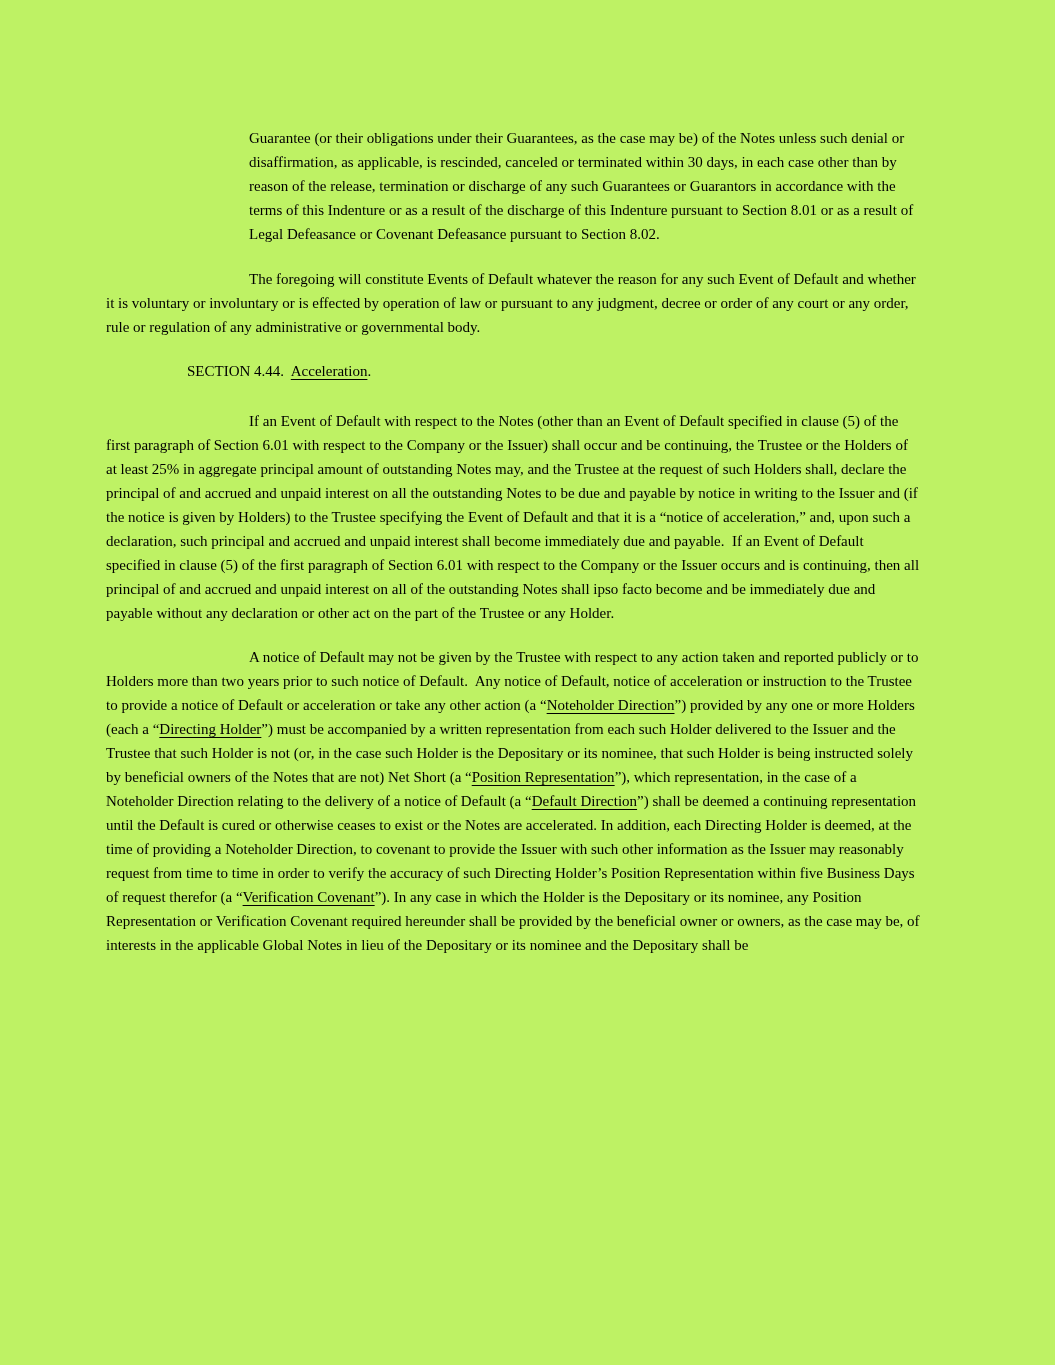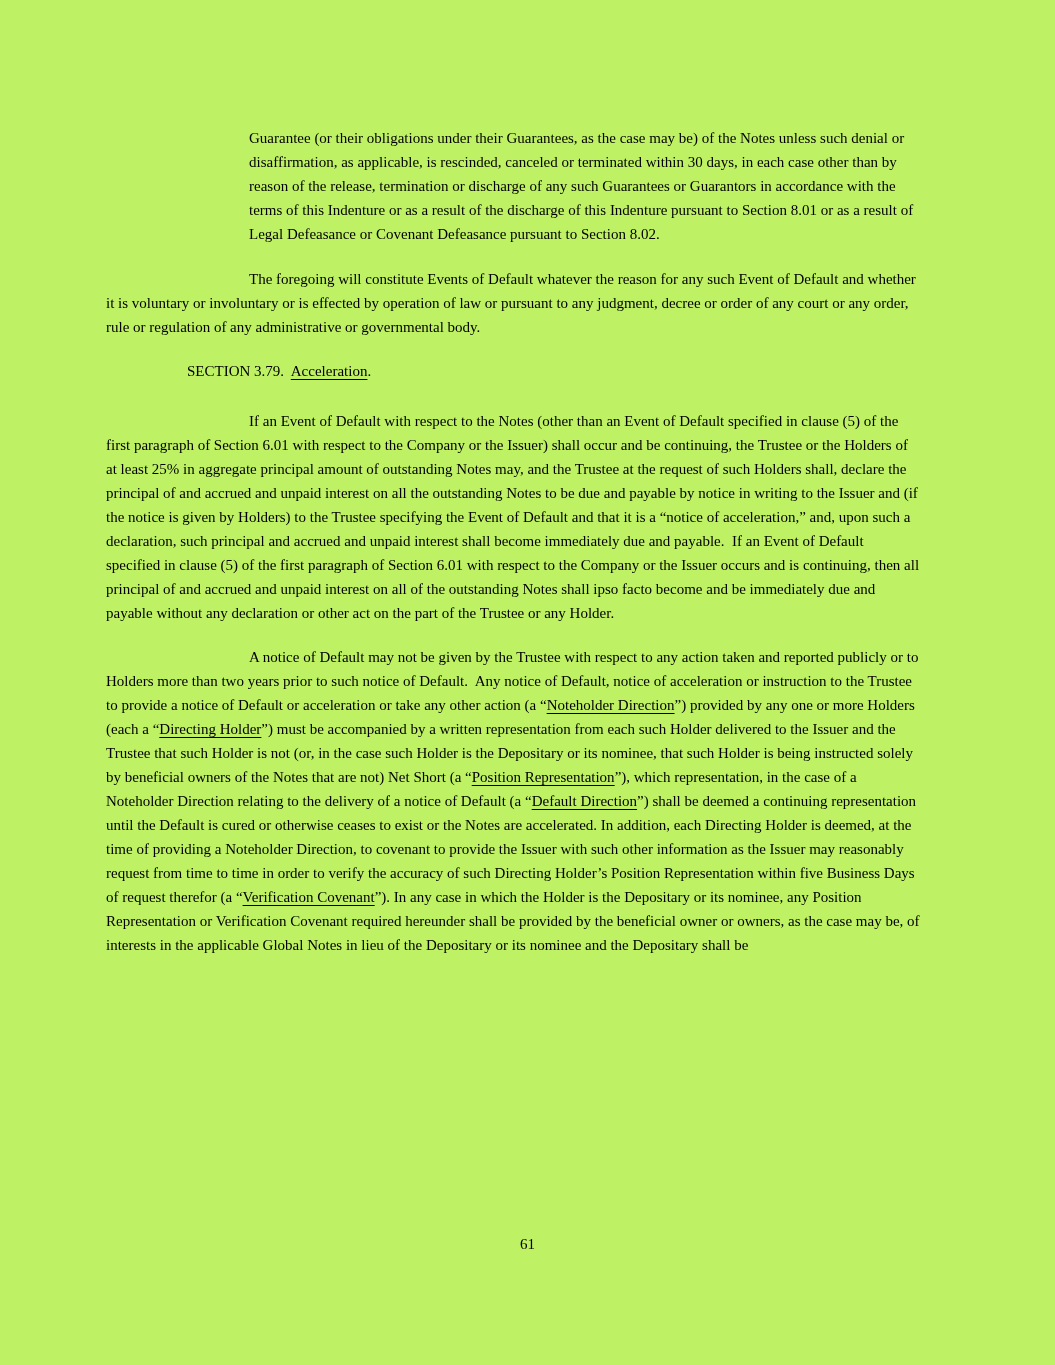--- a/index.html
+++ b/index.html
@@ -55,18 +55,17 @@
     text-align: center;
   }
 </style>
 </head>
 <body>
 
 <div class="page">
   <div class="content">
     <p class="blockquote"><span>Guarantee (or their obligations under their Guarantees, as the case may be) of the Notes unless such denial or disaffirmation, as applicable, is rescinded, canceled or terminated within 30 days, in each case other than by reason of the release, termination or discharge of any such Guarantees or Guarantors in accordance with the terms of this Indenture or as a result of the discharge of this Indenture pursuant to Section 8.01 or as a result of Legal Defeasance or Covenant Defeasance pursuant to Section 8.02.</span></p>
     <p class="body-para"><span>The foregoing will constitute Events of Default whatever the reason for any such Event of Default and whether it is voluntary or involuntary or is effected by operation of law or pursuant to any judgment, decree or order of any court or any order, rule or regulation of any administrative or governmental body.</span></p>
-    <p class="heading"><span>SECTION 3.79.</span><span>  </span><span class="u">Acceleration</span><span>.</span></p>
+    <p class="heading"><span>SECTION 4.44.</span><span>  </span><span class="u">Acceleration</span><span>.</span></p>
     <p class="body-para"><span>If an Event of Default with respect to the Notes (other than an Event of Default specified in clause (5) of the first paragraph of Section 6.01 with respect to the Company or the Issuer) shall occur and be continuing, the Trustee or the Holders of at least 25% in aggregate principal amount of outstanding Notes may, and the Trustee at the request of such Holders shall, declare the principal of and accrued and unpaid interest on all the outstanding Notes to be due and payable by notice in writing to the Issuer and (if the notice is given by Holders) to the Trustee specifying the Event of Default and that it is a “notice of acceleration,” and, upon such a declaration, such principal and accrued and unpaid interest shall become immediately due and payable.  If an Event of Default specified in clause (5) of the first paragraph of Section 6.01 with respect to the Company or the Issuer occurs and is continuing, then all principal of and accrued and unpaid interest on all of the outstanding Notes shall ipso facto become and be immediately due and payable without any declaration or other act on the part of the Trustee or any Holder.</span></p>
     <p class="body-para"><span>A notice of Default may not be given by the Trustee with respect to any action taken and reported publicly or to Holders more than two years prior to such notice of Default.  Any notice of Default, notice of acceleration or instruction to the Trustee to provide a notice of Default or acceleration or take any other action (a “</span><span class="u">Noteholder Direction</span><span>”) provided by any one or more Holders (each a “</span><span class="u">Directing Holder</span><span>”) must be accompanied by a written representation from each such Holder delivered to the Issuer and the Trustee that such Holder is not (or, in the case such Holder is the Depositary or its nominee, that such Holder is being instructed solely by beneficial owners of the Notes that are not) Net Short (a “</span><span class="u">Position Representation</span><span>”), which representation, in the case of a Noteholder Direction relating to the delivery of a notice of Default (a “</span><span class="u">Default Direction</span><span>”) shall be deemed a continuing representation until the Default is cured or otherwise ceases to exist or the Notes are accelerated. In addition, each Directing Holder is deemed, at the time of providing a Noteholder Direction, to covenant to provide the Issuer with such other information as the Issuer may reasonably request from time to time in order to verify the accuracy of such Directing Holder’s Position Representation within five Business Days of request therefor (a “</span><span class="u">Verification Covenant</span><span>”). In any case in which the Holder is the Depositary or its nominee, any Position Representation or Verification Covenant required hereunder shall be provided by the beneficial owner or owners, as the case may be, of interests in the applicable Global Notes in lieu of the Depositary or its nominee and the Depositary shall be</span></p>
   </div>
-  <div class="footer">61</div>
 </div>
 
 </body></html>

